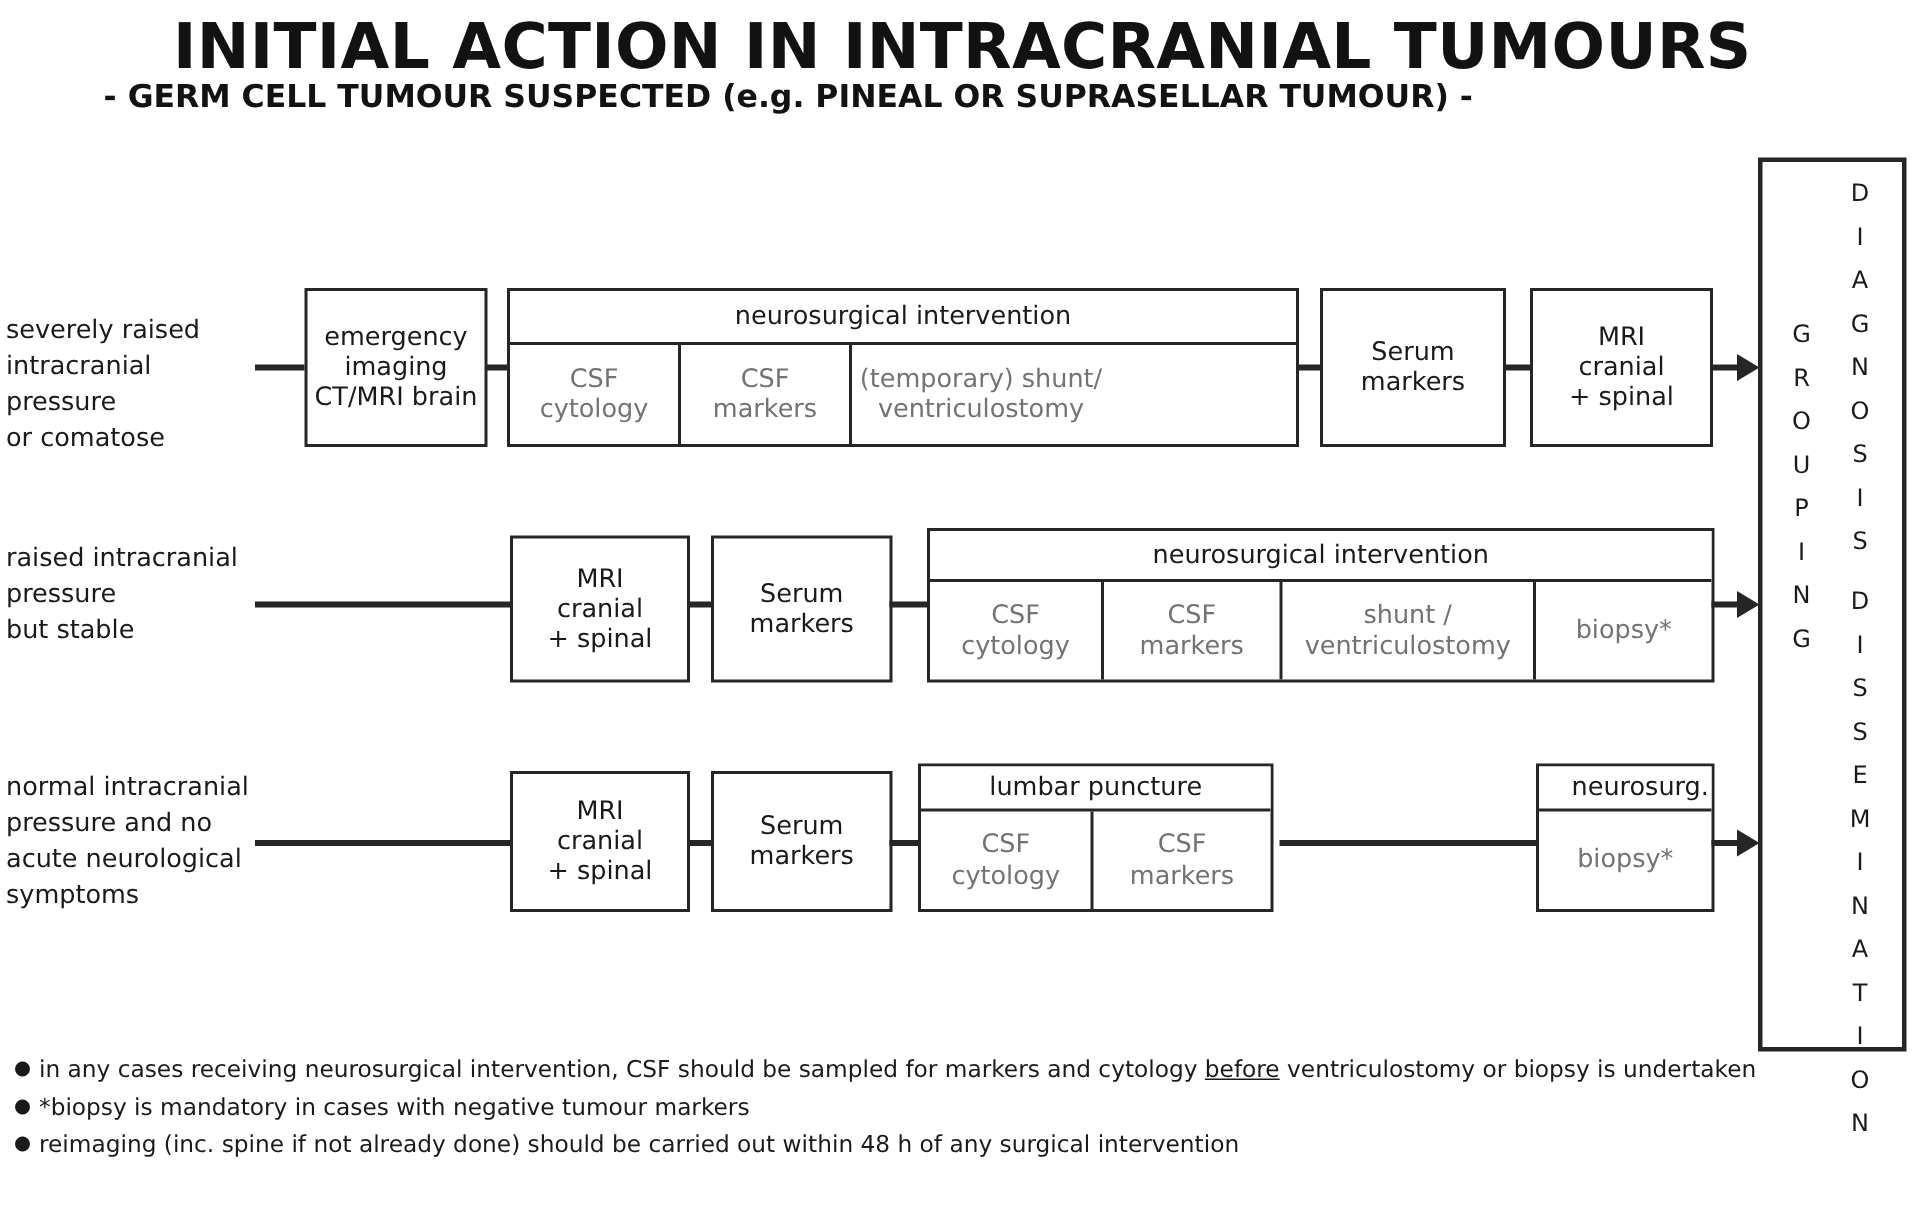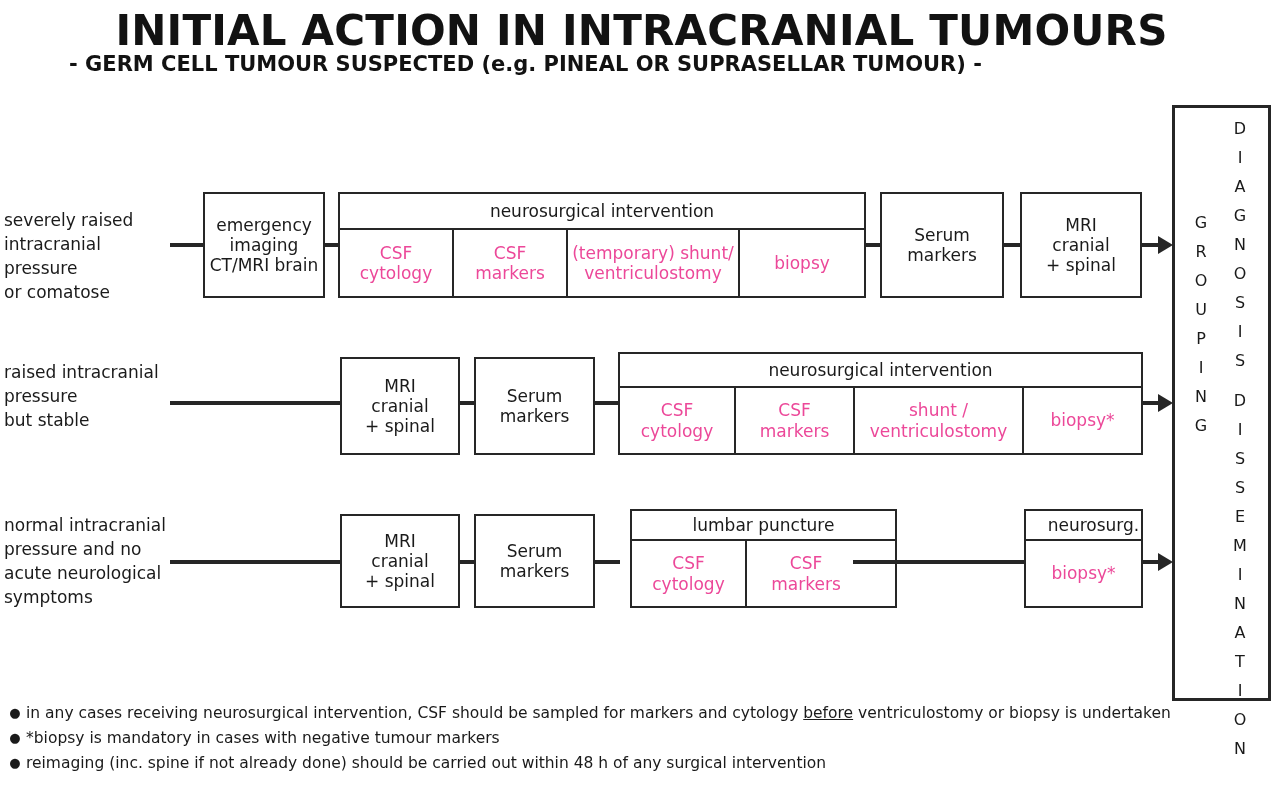--- a/index.html
+++ b/index.html
@@ -69,21 +69,21 @@
     display: flex;
   }
   .cell {
     display: flex; align-items: center; justify-content: center;
     text-align: center;
     font-size: 17px;
     line-height: 1.18;
     white-space: pre-line;
     border-right: 2px solid #262626;
     padding: 16px 3px;
-    color: #ec4899;
+    color: #737373;
   }
   .cell:last-child { border-right: none; }
 
   
   .conn {
     position: absolute;
     height: 4px;
     background: #262626;
   }
   .arrow {
@@ -171,21 +171,20 @@
 
 <div class="group" style="left:338px; top:192px; width:528px; height:106px;">
   <div class="group-header" style="height:36px;">neurosurgical intervention</div>
   <div class="group-cells" style="top:36px; height:66px;">
     <div class="cell" style="width:114px;">CSF
 cytology</div>
     <div class="cell" style="width:114px;">CSF
 markers</div>
     <div class="cell" style="width:172px;">(temporary) shunt/
 ventriculostomy</div>
-    <div class="cell" style="width:124px;">biopsy</div>
   </div>
 </div>
 
 <div class="conn" style="left:864px; top:243px; width:18px;"></div>
 
 <div class="box thin" style="left:880px; top:192px; width:124px; height:106px;">Serum
 markers</div>
 
 <div class="conn" style="left:1002px; top:243px; width:20px;"></div>
 
@@ -238,21 +237,21 @@
 cranial
 + spinal</div>
 
 <div class="conn" style="left:458px; top:560px; width:18px;"></div>
 
 <div class="box thin" style="left:474px; top:514px; width:121px; height:94px;">Serum
 markers</div>
 
 <div class="conn" style="left:593px; top:560px; width:27px;"></div>
 
-<div class="group" style="left:630px; top:509px; width:267px; height:99px;">
+<div class="group" style="left:612px; top:509px; width:237px; height:99px;">
   <div class="group-header" style="height:30px;">lumbar puncture</div>
   <div class="group-cells" style="top:30px; height:65px;">
     <div class="cell" style="width:115px;">CSF
 cytology</div>
     <div class="cell" style="width:118px;">CSF
 markers</div>
   </div>
 </div>
 
 <div class="conn" style="left:853px; top:560px; width:173px;"></div>

